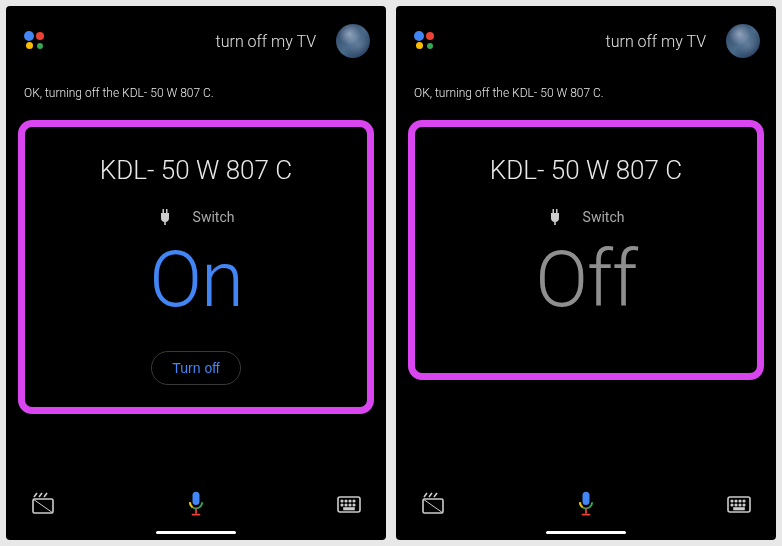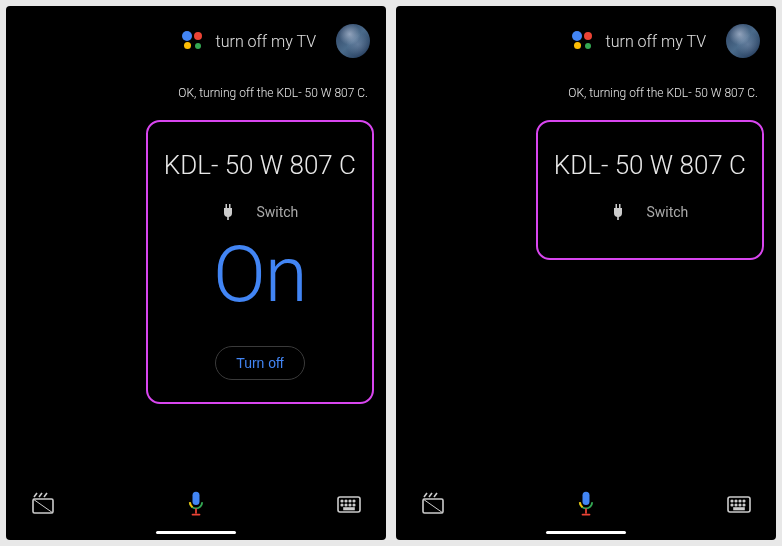--- a/index.html
+++ b/index.html
@@ -17,21 +17,20 @@
       font-family: -apple-system, BlinkMacSystemFont, "Segoe UI", Roboto, sans-serif;
     }
     .screen {
       flex: 1;
       background: #000;
       border-radius: 4px;
       display: flex;
       flex-direction: column;
       position: relative;
       overflow: hidden;
-      align-items: flex-end;
     }
     .header {
       display: flex;
       align-items: center;
       padding: 18px 16px;
       gap: 12px;
     }
     .assistant-logo {
       width: 24px;
       height: 24px;
@@ -71,21 +70,21 @@
                   radial-gradient(circle at 65% 60%, rgba(150,170,200,0.4) 0%, transparent 40%);
     }
     .response-text {
       color: #e8e8e8;
       font-size: 12px;
       font-weight: 300;
       padding: 10px 18px 20px 18px;
     }
     .card {
       margin: 0 12px;
-      border: 2px solid #d946ef;
+      border: 7px solid #d946ef;
       border-radius: 14px;
       padding: 28px 16px 22px 16px;
       text-align: center;
     }
     .device-name {
       color: #e8e8e8;
       font-size: 26px;
       font-weight: 300;
       margin-bottom: 24px;
     }
@@ -256,20 +255,21 @@
       <span class="plug-icon">
         <svg viewBox="0 0 14 16" fill="#ccc">
             <rect x="4.5" y="0" width="1.5" height="4"></rect>
             <rect x="8" y="0" width="1.5" height="4"></rect>
             <path d="M3 4 h8 v5 a4 4 0 0 1 -8 0 z"></path>
             <rect x="6.2" y="12" width="1.6" height="4"></rect>
           </svg>
       </span>
       <span>Switch</span>
     </div>
+    <div class="state-off">Off</div>
   </div>
 
   <div class="bottom-bar">
     <div class="bottom-icon">
       <svg viewBox="0 0 26 26" width="26" height="26" fill="none" stroke="#ccc" stroke-width="1.6">
         <path d="M4 6 l3 -4 M9 6 l3 -4 M14 6 l3 -4"></path>
         <rect x="3" y="8" width="20" height="14" rx="1.5"></rect>
         <path d="M3 8 l20 14" stroke-width="1"></path>
       </svg>
     </div>

